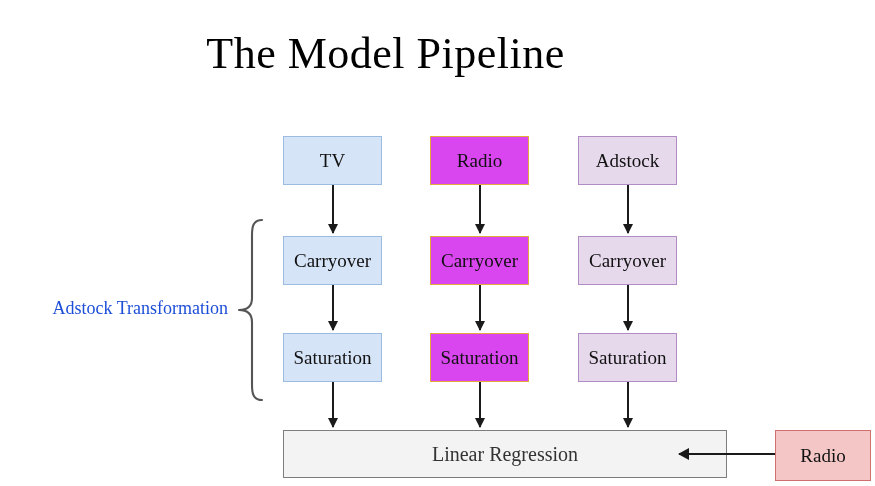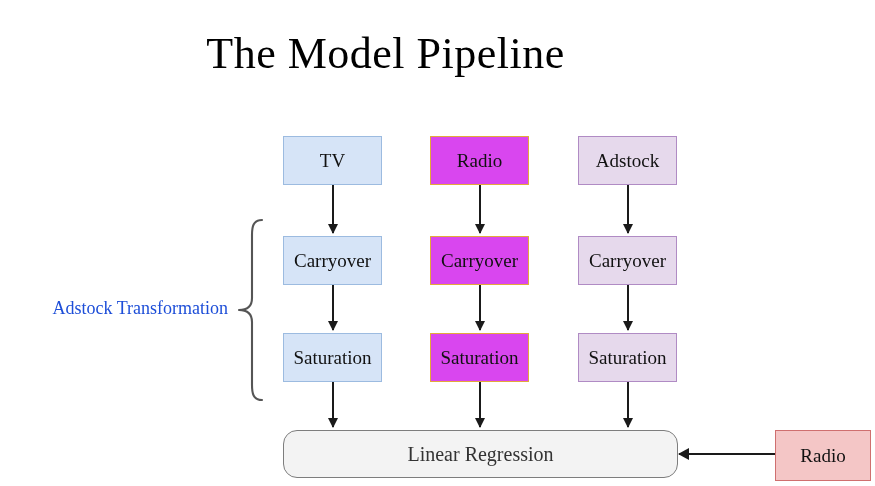--- a/index.html
+++ b/index.html
@@ -156,19 +156,19 @@
   <div class="arrow-v" style="left:626.5px; top:382px; height:45px;"></div>
 
   <div class="brace">
     <svg width="30" height="184" viewBox="0 0 30 184" fill="none" xmlns="http://www.w3.org/2000/svg">
       <path d="M26 2 C17 2 16 9 16 17 L16 80 C16 88 11 92 3 92 C11 92 16 96 16 104 L16 167 C16 175 17 182 26 182" stroke="#555555" stroke-width="2.1" fill="none" stroke-linecap="round" stroke-linejoin="round"></path>
     </svg>
   </div>
 
   <div class="brace-label">Adstock Transformation</div>
 
-  <div class="node node-regression" style="left:283px; top:430px; width:395px; height:48px;border-radius:14px;">Linear Regression</div>
+  <div class="node node-regression" style="left:283px; top:430px; width:444px; height:48px;">Linear Regression</div>
 
   <div class="arrow-h" style="left:679px; top:453px; width:96px;"></div>
 
   <div class="node node-sales" style="left:775px; top:430px; width:96px; height:51px;">Radio</div>
 
 </div>
 
 </body></html>

